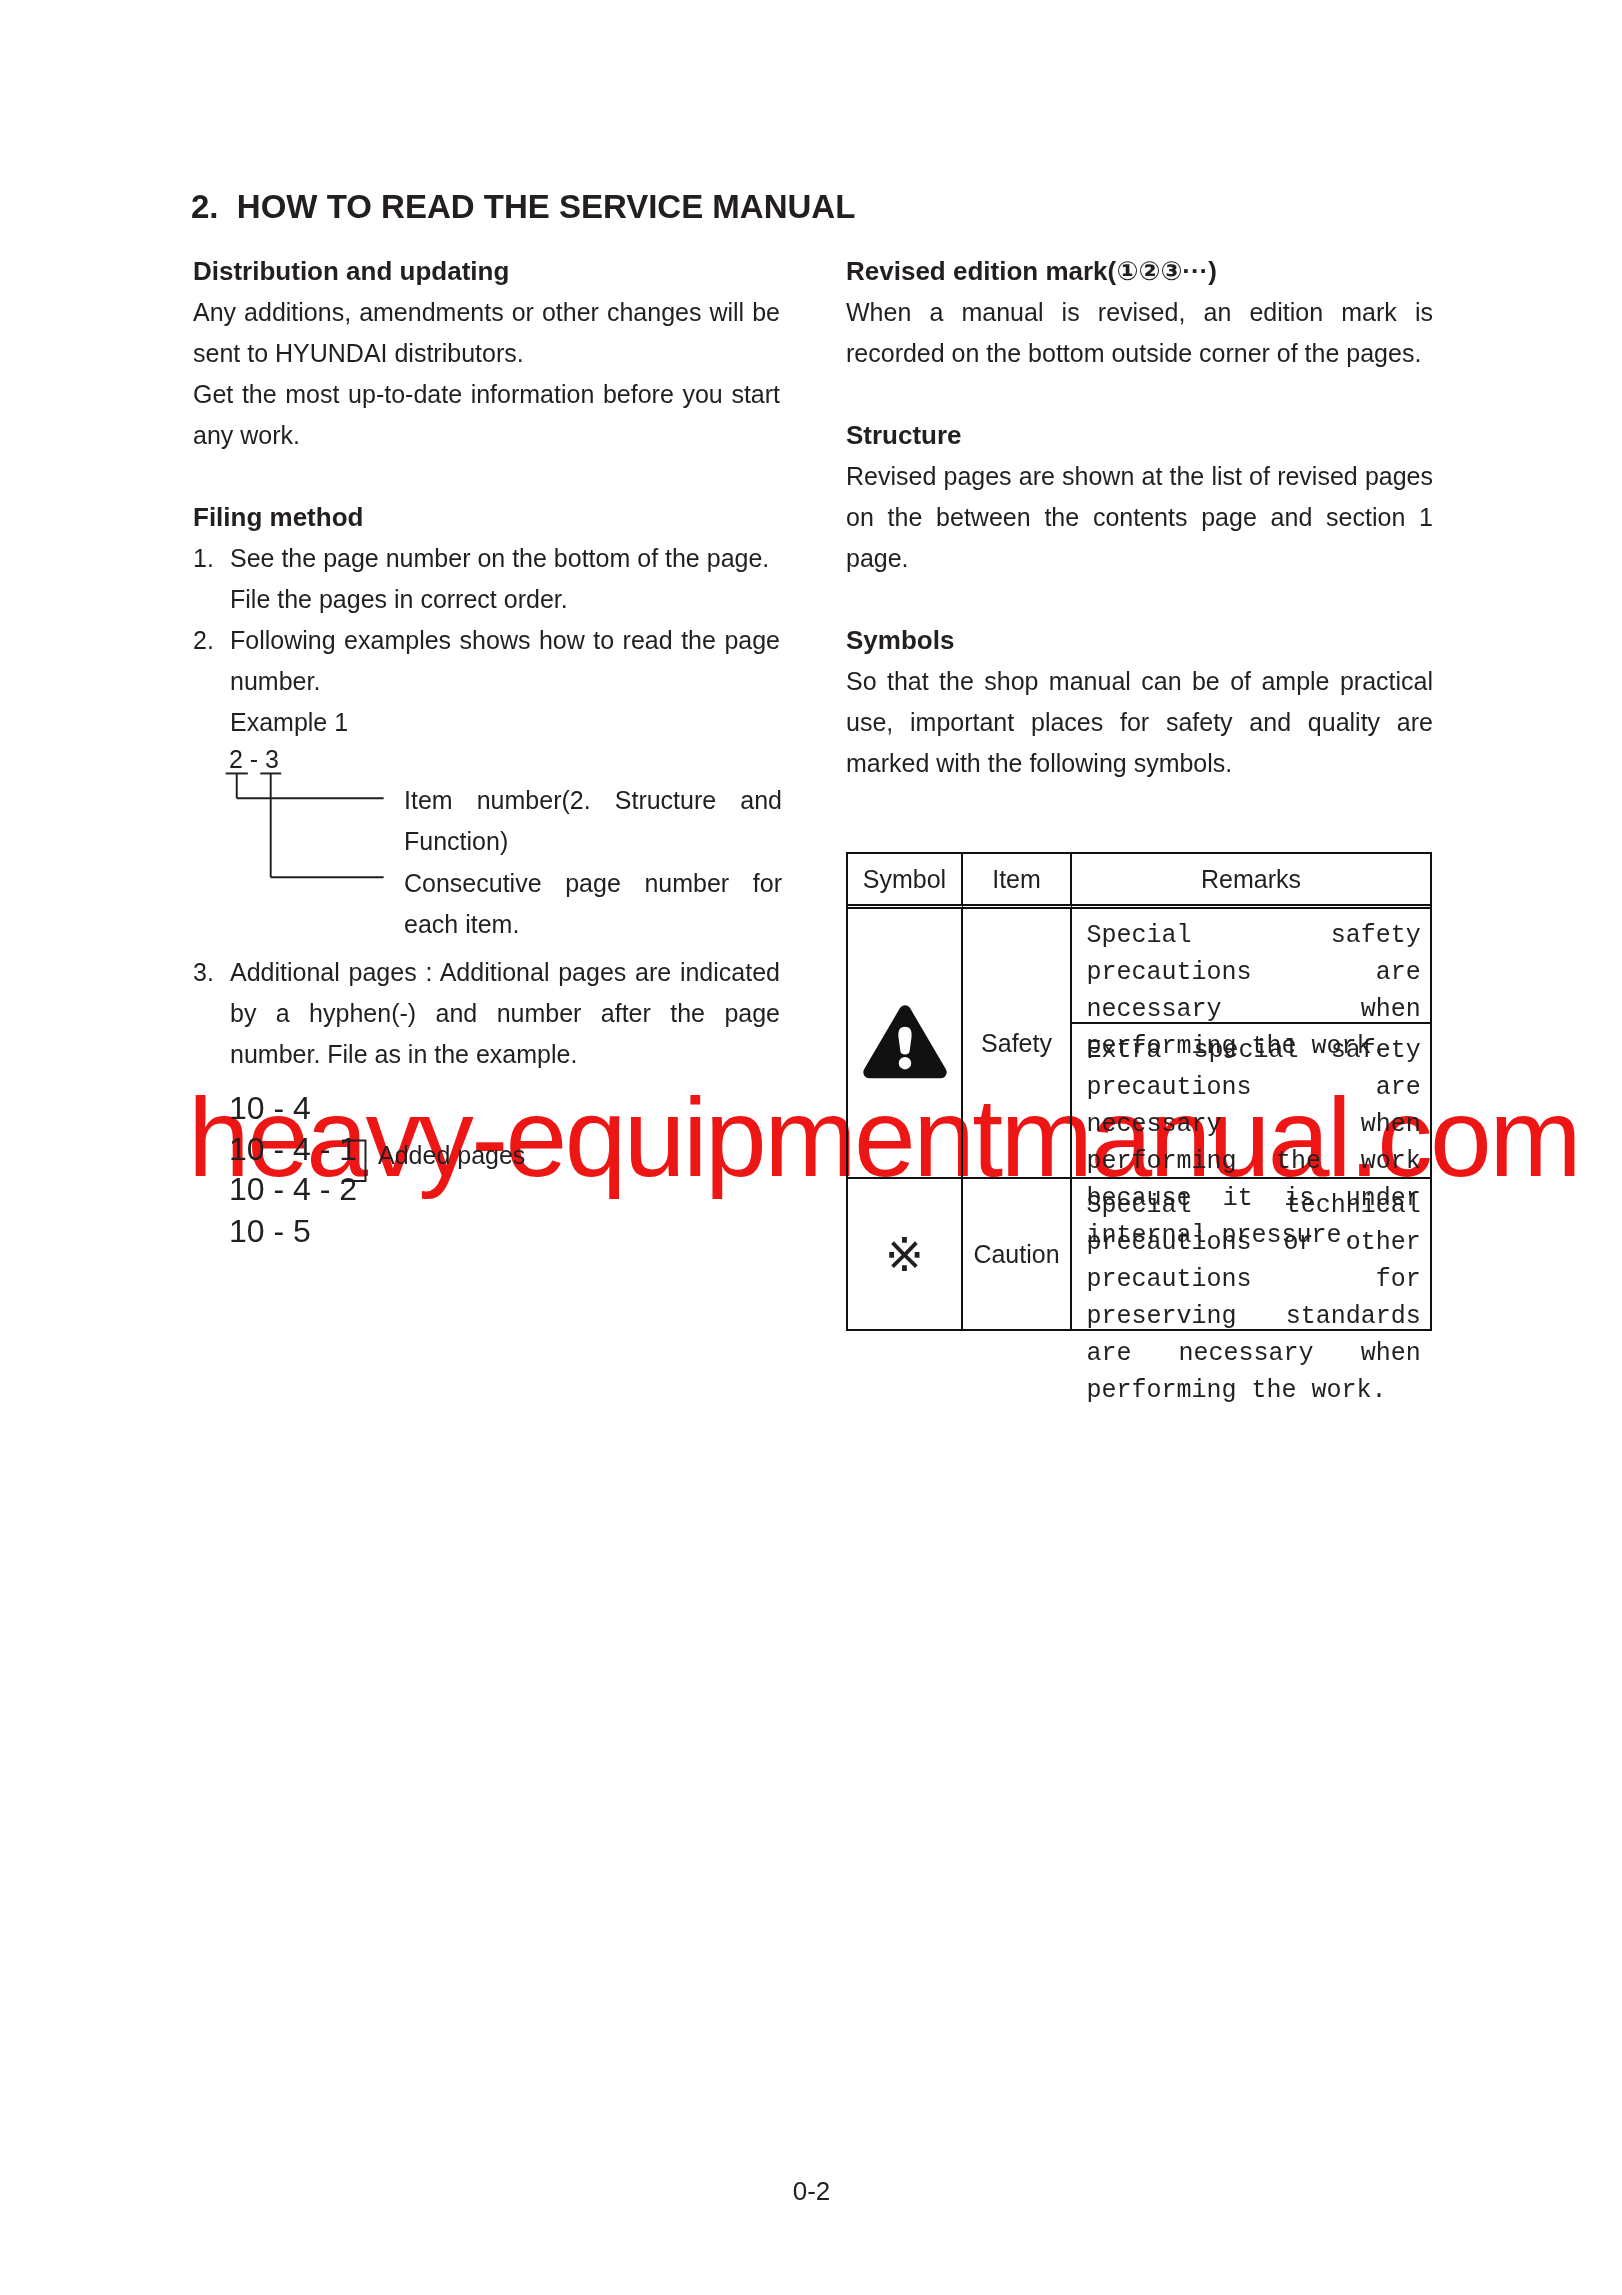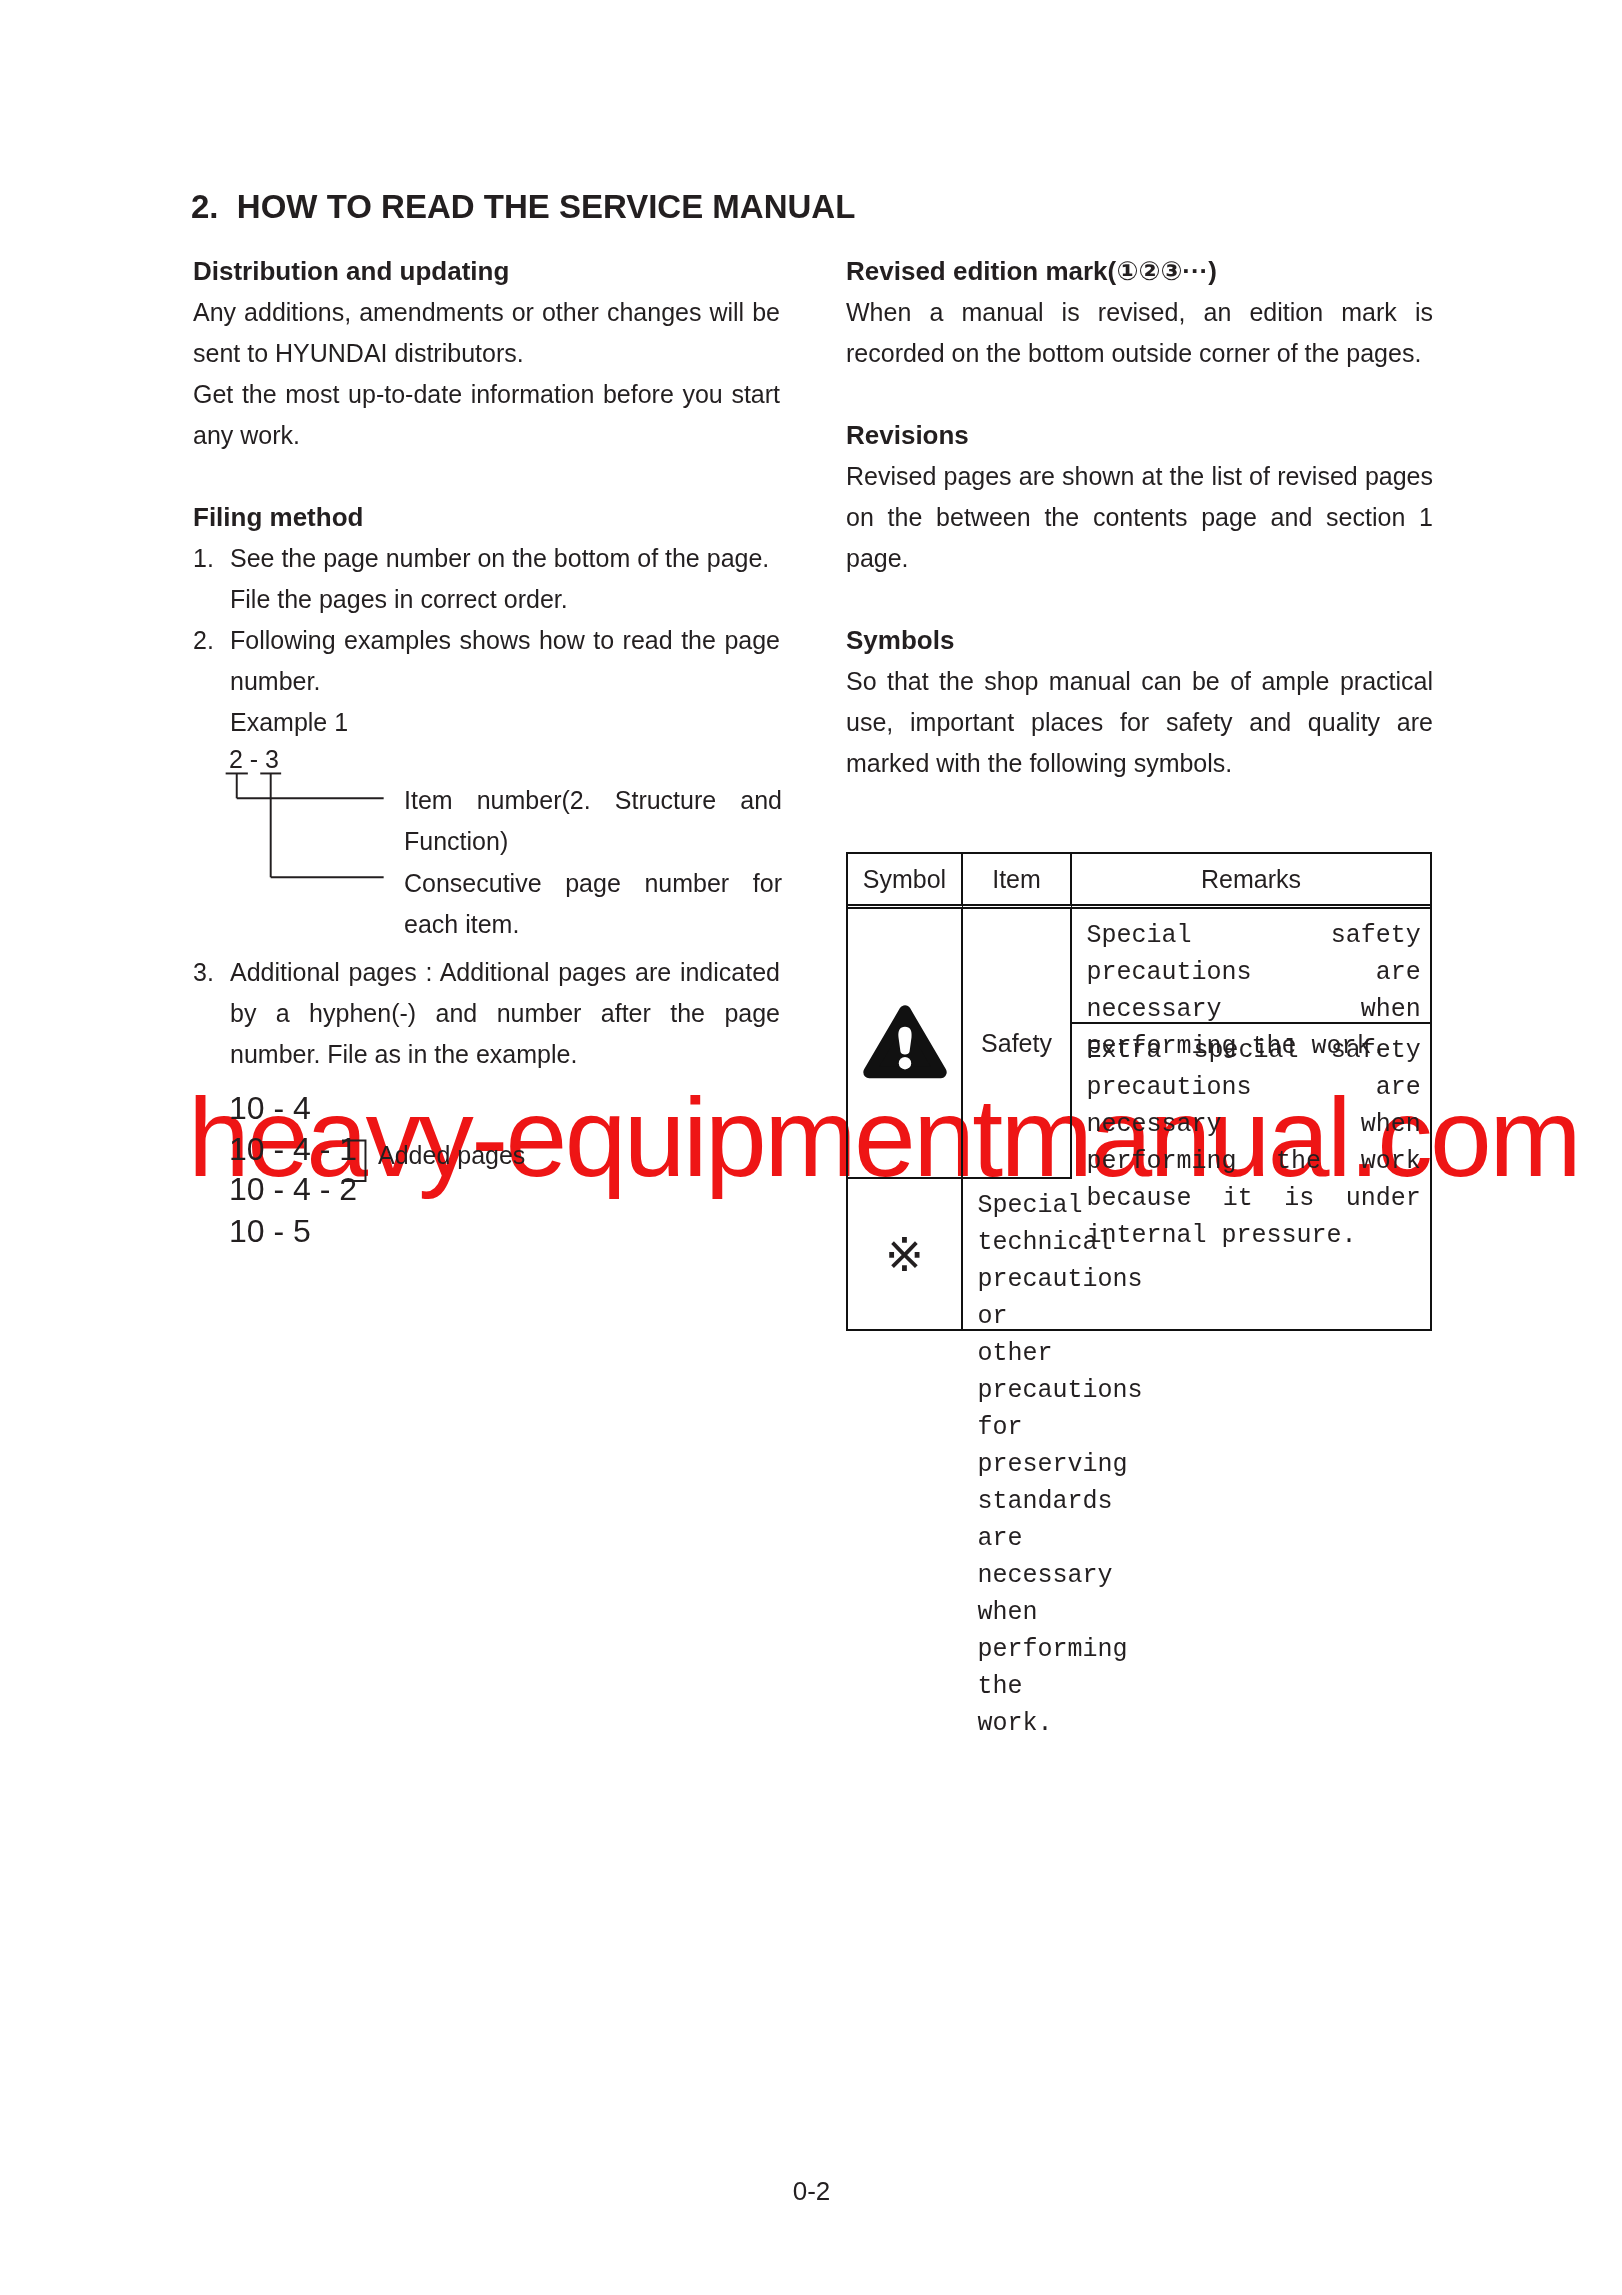--- a/index.html
+++ b/index.html
@@ -115,21 +115,21 @@
         <polyline points="228,80 264,80 264,142 228,142" fill="none" stroke="#231f20" stroke-width="3"></polyline>
       </svg>
       <span class="addedlabel">Added pages</span>
     </div>
   </div>
 
   <div class="col" id="col-right">
     <div class="h">Revised edition mark(①②③···)</div>
     <p class="p">When a manual is revised, an edition mark is recorded on the bottom outside corner of the pages.</p>
     <div class="spacer"></div>
-    <div class="h">Revisions</div>
+    <div class="h">Structure</div>
     <p class="p">Revised pages are shown at the list of revised pages on the between the contents page and section 1 page.</p>
     <div class="spacer"></div>
     <div class="h">Symbols</div>
     <p class="p">So that the shop manual can be of ample practical use, important places for safety and quality are marked with the following symbols.</p>
 
     <div class="sym-table">
       <div class="hdr bR">Symbol</div>
       <div class="hdr bR">Item</div>
       <div class="hdr">Remarks</div>
 
@@ -138,19 +138,20 @@
           <path d="M66 12 L121 106 L11 106 Z" fill="#111" stroke="#111" stroke-width="18" stroke-linejoin="round"></path>
           <path d="M66 36 C74 36 77 42 76 52 L73 74 C72.5 80 59.5 80 59 74 L56 52 C55 42 58 36 66 36 Z" fill="#fff"></path>
           <circle cx="66" cy="92" r="9.5" fill="#fff"></circle>
         </svg>
       </div>
       <div class="cell bR span2 center">Safety</div>
       <div class="cell remark bB">Special safety precautions are necessary when performing the work.</div>
       <div class="cell remark">Extra special safety precautions are necessary when performing the work because it is under internal pressure.</div>
 
       <div class="cell bR center caution-glyph" style="border-top:2px solid #111;">※</div>
+      <div class="cell bR center" style="border-top:2px solid #111;">Caution</div>
       <div class="cell remark" style="border-top:2px solid #111;">Special technical precautions or other precautions for preserving standards are necessary when performing the work.</div>
     </div>
   </div>
 
   <div class="footer">0-2</div>
 </div>
 
 
 </body></html>

